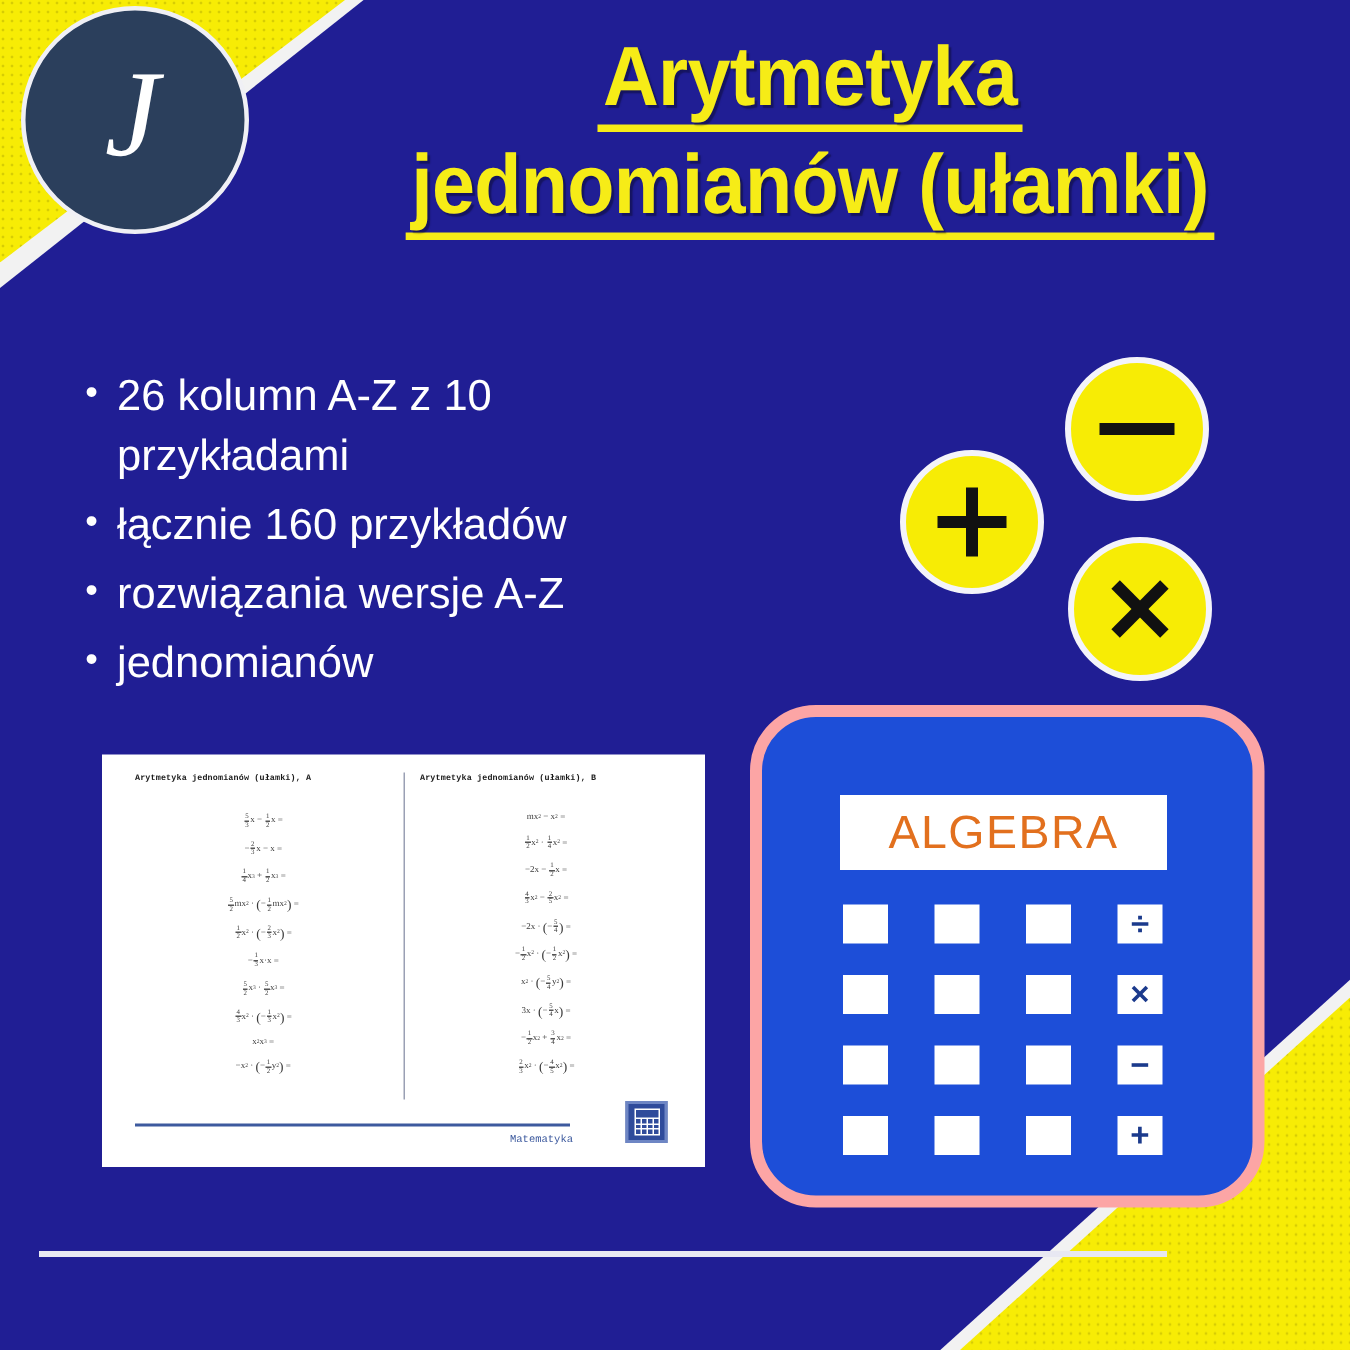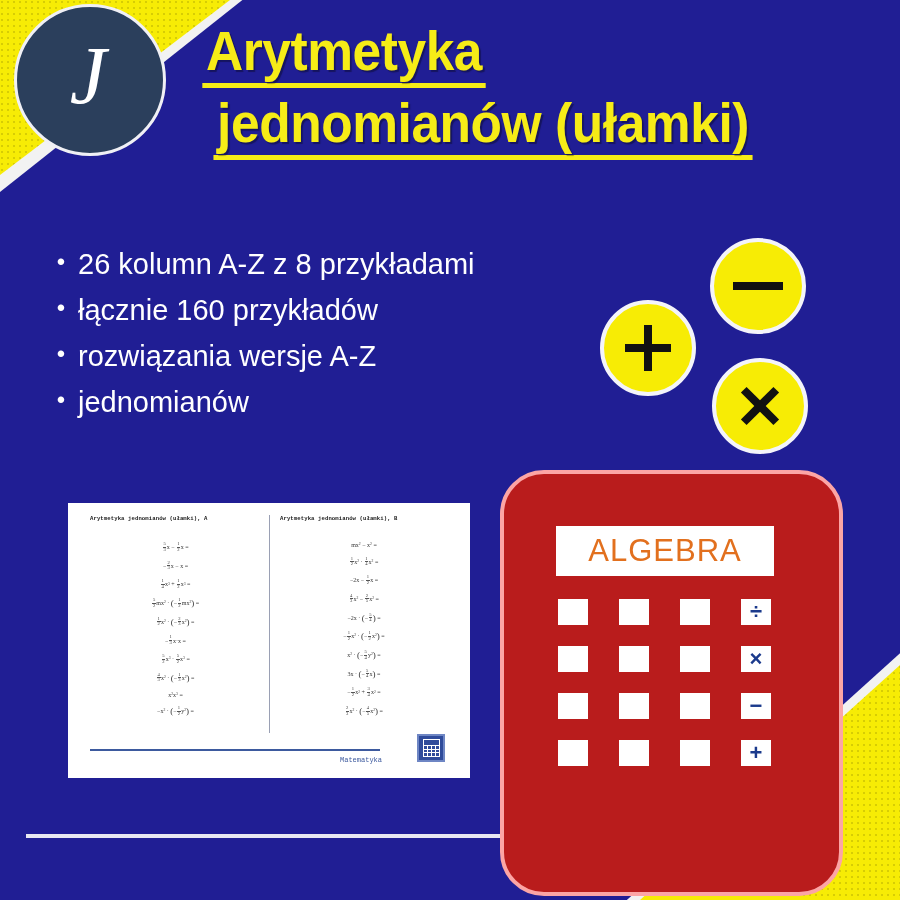--- a/index.html
+++ b/index.html
@@ -79,20 +79,21 @@
     line-height: 1;
     padding-bottom: 8px;
     padding-right: 4px;
   }
 
   
   .title {
     position: absolute;
     left: 190px; top: 22px;
     width: 700px;
+    text-align: center;
     color: #F6EC17;
     font-family: "Liberation Sans Narrow", "Liberation Sans", sans-serif;
     font-weight: bold;
     font-size: 56px;
     line-height: 1.05;
     letter-spacing: -0.5px;
     text-shadow: 2px 2px 1px rgba(0,0,0,0.35);
   }
   .title .tline {
     display: inline-block;
@@ -138,25 +139,25 @@
   }
   .op-plus  { left: 600px; top: 300px; width: 96px; height: 96px; }
   .op-minus { left: 710px; top: 238px; width: 96px; height: 96px; }
   .op-times { left: 712px; top: 358px; width: 96px; height: 96px; }
   .op-glyph { display: block; }
 
   
   .calc {
     position: absolute;
     left: 500px; top: 470px;
-    width: 343px; height: 426px;
-    border: 4px solid #fca5a5;
+    width: 343px; height: 335px;
+    border: 8px solid #fca5a5;
     border-radius: 44px;
     box-sizing: border-box;
-    background: #b91c1c;
+    background: #1d4ed8;
   }
   .calc-display {
     position: absolute;
     left: 52px; top: 52px;
     width: 218px; height: 50px;
     background: #FFFFFF;
     display: flex;
     align-items: center;
     justify-content: center;
   }
@@ -306,21 +307,21 @@
   </div>
 
   <div class="title">
     <span class="tline">Arytmetyka</span><br>
     <span class="tline tline2">jednomianów  (ułamki)</span>
   </div>
 
   <div class="bullets">
     <div class="bullet-row">
       <span class="bullet-dot">•</span>
-      <span class="bullet-text">26 kolumn A-Z z 8 przykładami</span>
+      <span class="bullet-text">26 kolumn A-Z z 10 przykładami</span>
     </div>
     <div class="bullet-row">
       <span class="bullet-dot">•</span>
       <span class="bullet-text">łącznie 160 przykładów</span>
     </div>
     <div class="bullet-row">
       <span class="bullet-dot">•</span>
       <span class="bullet-text">rozwiązania wersje A-Z</span>
     </div>
     <div class="bullet-row">

